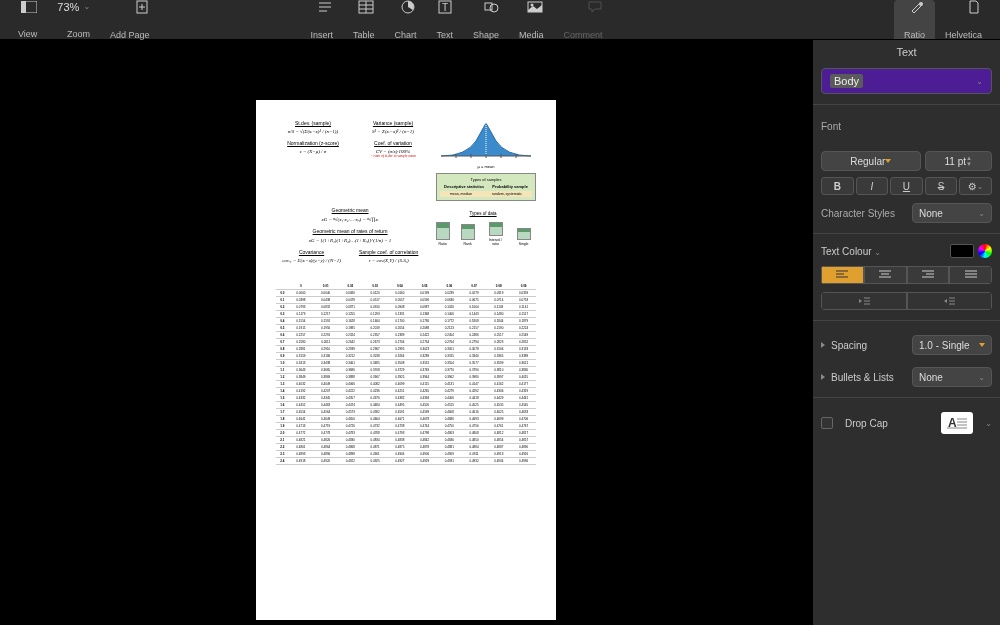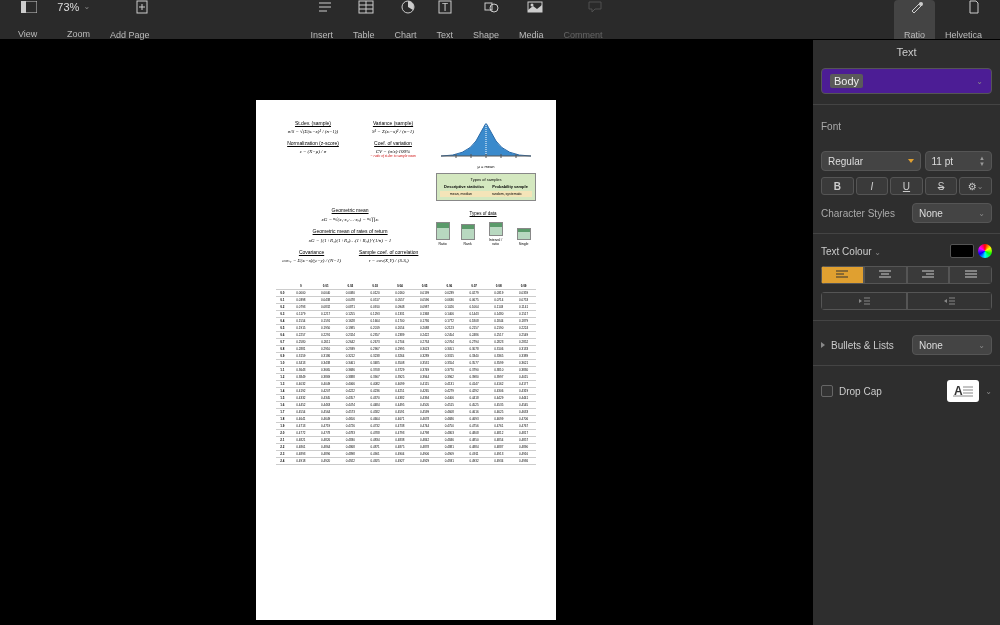--- a/index.html
+++ b/index.html
@@ -40,34 +40,34 @@
   .sb-title { text-align: center; padding: 6px 0; font-size: 11px; color: #ccc; }
   .style-dd { margin: 4px 8px; height: 26px; background: #4c1d95; border: 1px solid #555; border-radius: 4px; display: flex; align-items: center; padding: 0 8px; justify-content: space-between; }
   .style-dd .sel { background: #5a5a5a; color: #eee; padding: 1px 4px; font-size: 11px; border-radius: 2px; }
   .seg { display: flex; margin: 6px 8px; background: #3a3a3a; border-radius: 4px; overflow: hidden; height: 20px; }
   .seg-btn { flex: 1; display: flex; align-items: center; justify-content: center; font-size: 10px; color: #ccc; cursor: pointer; }
   .seg-btn.active { background: #5a5a5a; color: #fff; }
   .section-lbl { font-size: 10px; color: #aaa; margin: 10px 8px 17px; }
   .dd { margin: 2px 8px; height: 20px; background: #444; border: 1px solid #555; border-radius: 4px; display: flex; align-items: center; padding: 0 6px; justify-content: space-between; font-size: 10px; position: relative; }
   .dd .caret { width:0; height:0; border-left:3px solid transparent; border-right:3px solid transparent; border-top:4px solid #e0a030; }
   .font-row { display: flex; margin: 2px 8px; gap: 4px; }
-  .font-row .dd { margin: 0; }
+  .font-row .dd { margin: 0; justify-content: center; }
   .bius { display: flex; margin: 4px 8px; gap: 2px; }
   .bius-btn { flex: 1; height: 18px; background: #3a3a3a; border: 1px solid #555; border-radius: 3px; display: flex; align-items: center; justify-content: center; font-size: 10px; color: #ccc; cursor: pointer; }
   .row-inline { display:flex; margin:4px 8px; align-items:center; justify-content:space-between; }
   .color-sw { width:24px; height:14px; background:#000; border:1px solid #555; border-radius:2px; }
   .color-wheel { width:14px; height:14px; border-radius:50%; background: conic-gradient(red,yellow,lime,cyan,blue,magenta,red); margin-left:4px; }
   .align-row { display:flex; margin:4px 8px; border-radius:4px; overflow:hidden; }
   .align-row .a-btn { flex:1; height:18px; background:#3a3a3a; border:1px solid #555; display:flex; align-items:center; justify-content:center; cursor:pointer; }
   .align-row .a-btn.active { background:#e0a030; }
   .align-row.sub .a-btn { background:#333; }
   .disclosure { display:flex; align-items:center; margin:8px 8px 4px; gap:6px; }
   .disclosure .tri { width:0; height:0; border-top:3px solid transparent; border-bottom:3px solid transparent; border-left:4px solid #888; }
   .disclosure .lab { font-size:10px; color:#ccc; flex:1; }
-  .dropcap-row { display:flex; align-items:center; margin:8px 8px; gap:6px; }
+  .dropcap-row { display:flex; align-items:center; margin:8px 8px; gap:12px; }
   .dropcap-row .cb { width:12px; height:12px; border:1px solid #666; border-radius:2px; background:#333; }
   .dropcap-sw { width:32px; height:22px; background:#fff; border-radius:3px; display:flex; align-items:center; justify-content:center; margin-left:auto; }
   .chev { font-size:8px; color:#888; }
   svg { display:block; }
   .hr { height:1px; background:#444; margin:6px 0; }
 </style>
 </head>
 <body>
 
 <div class="toolbar">
@@ -729,20 +729,28 @@
             <path d="M1 5 L4 3 L4 7 Z" fill="#888"></path>
             <line x1="6" y1="2" x2="12" y2="2" stroke="#888"></line>
             <line x1="6" y1="5" x2="12" y2="5" stroke="#888"></line>
             <line x1="6" y1="8" x2="12" y2="8" stroke="#888"></line>
           </svg>
         </div>
     </div>
     <div class="hr"></div>
     <div class="disclosure">
       <span class="tri"></span>
+      <span class="lab">Spacing</span>
+      <div class="dd" style="margin:0;width:80px">
+          <span>1.0 - Single</span>
+          <span class="caret"></span>
+        </div>
+    </div>
+    <div class="disclosure">
+      <span class="tri"></span>
       <span class="lab">Bullets &amp; Lists</span>
       <div class="dd plain" style="margin:0;width:80px">
           <span>None</span>
           <span class="chev">⌄</span>
         </div>
     </div>
     <div class="hr"></div>
     <div class="dropcap-row">
       <div class="cb"></div>
       <span style="font-size:10px;color:#ccc">Drop Cap</span>

